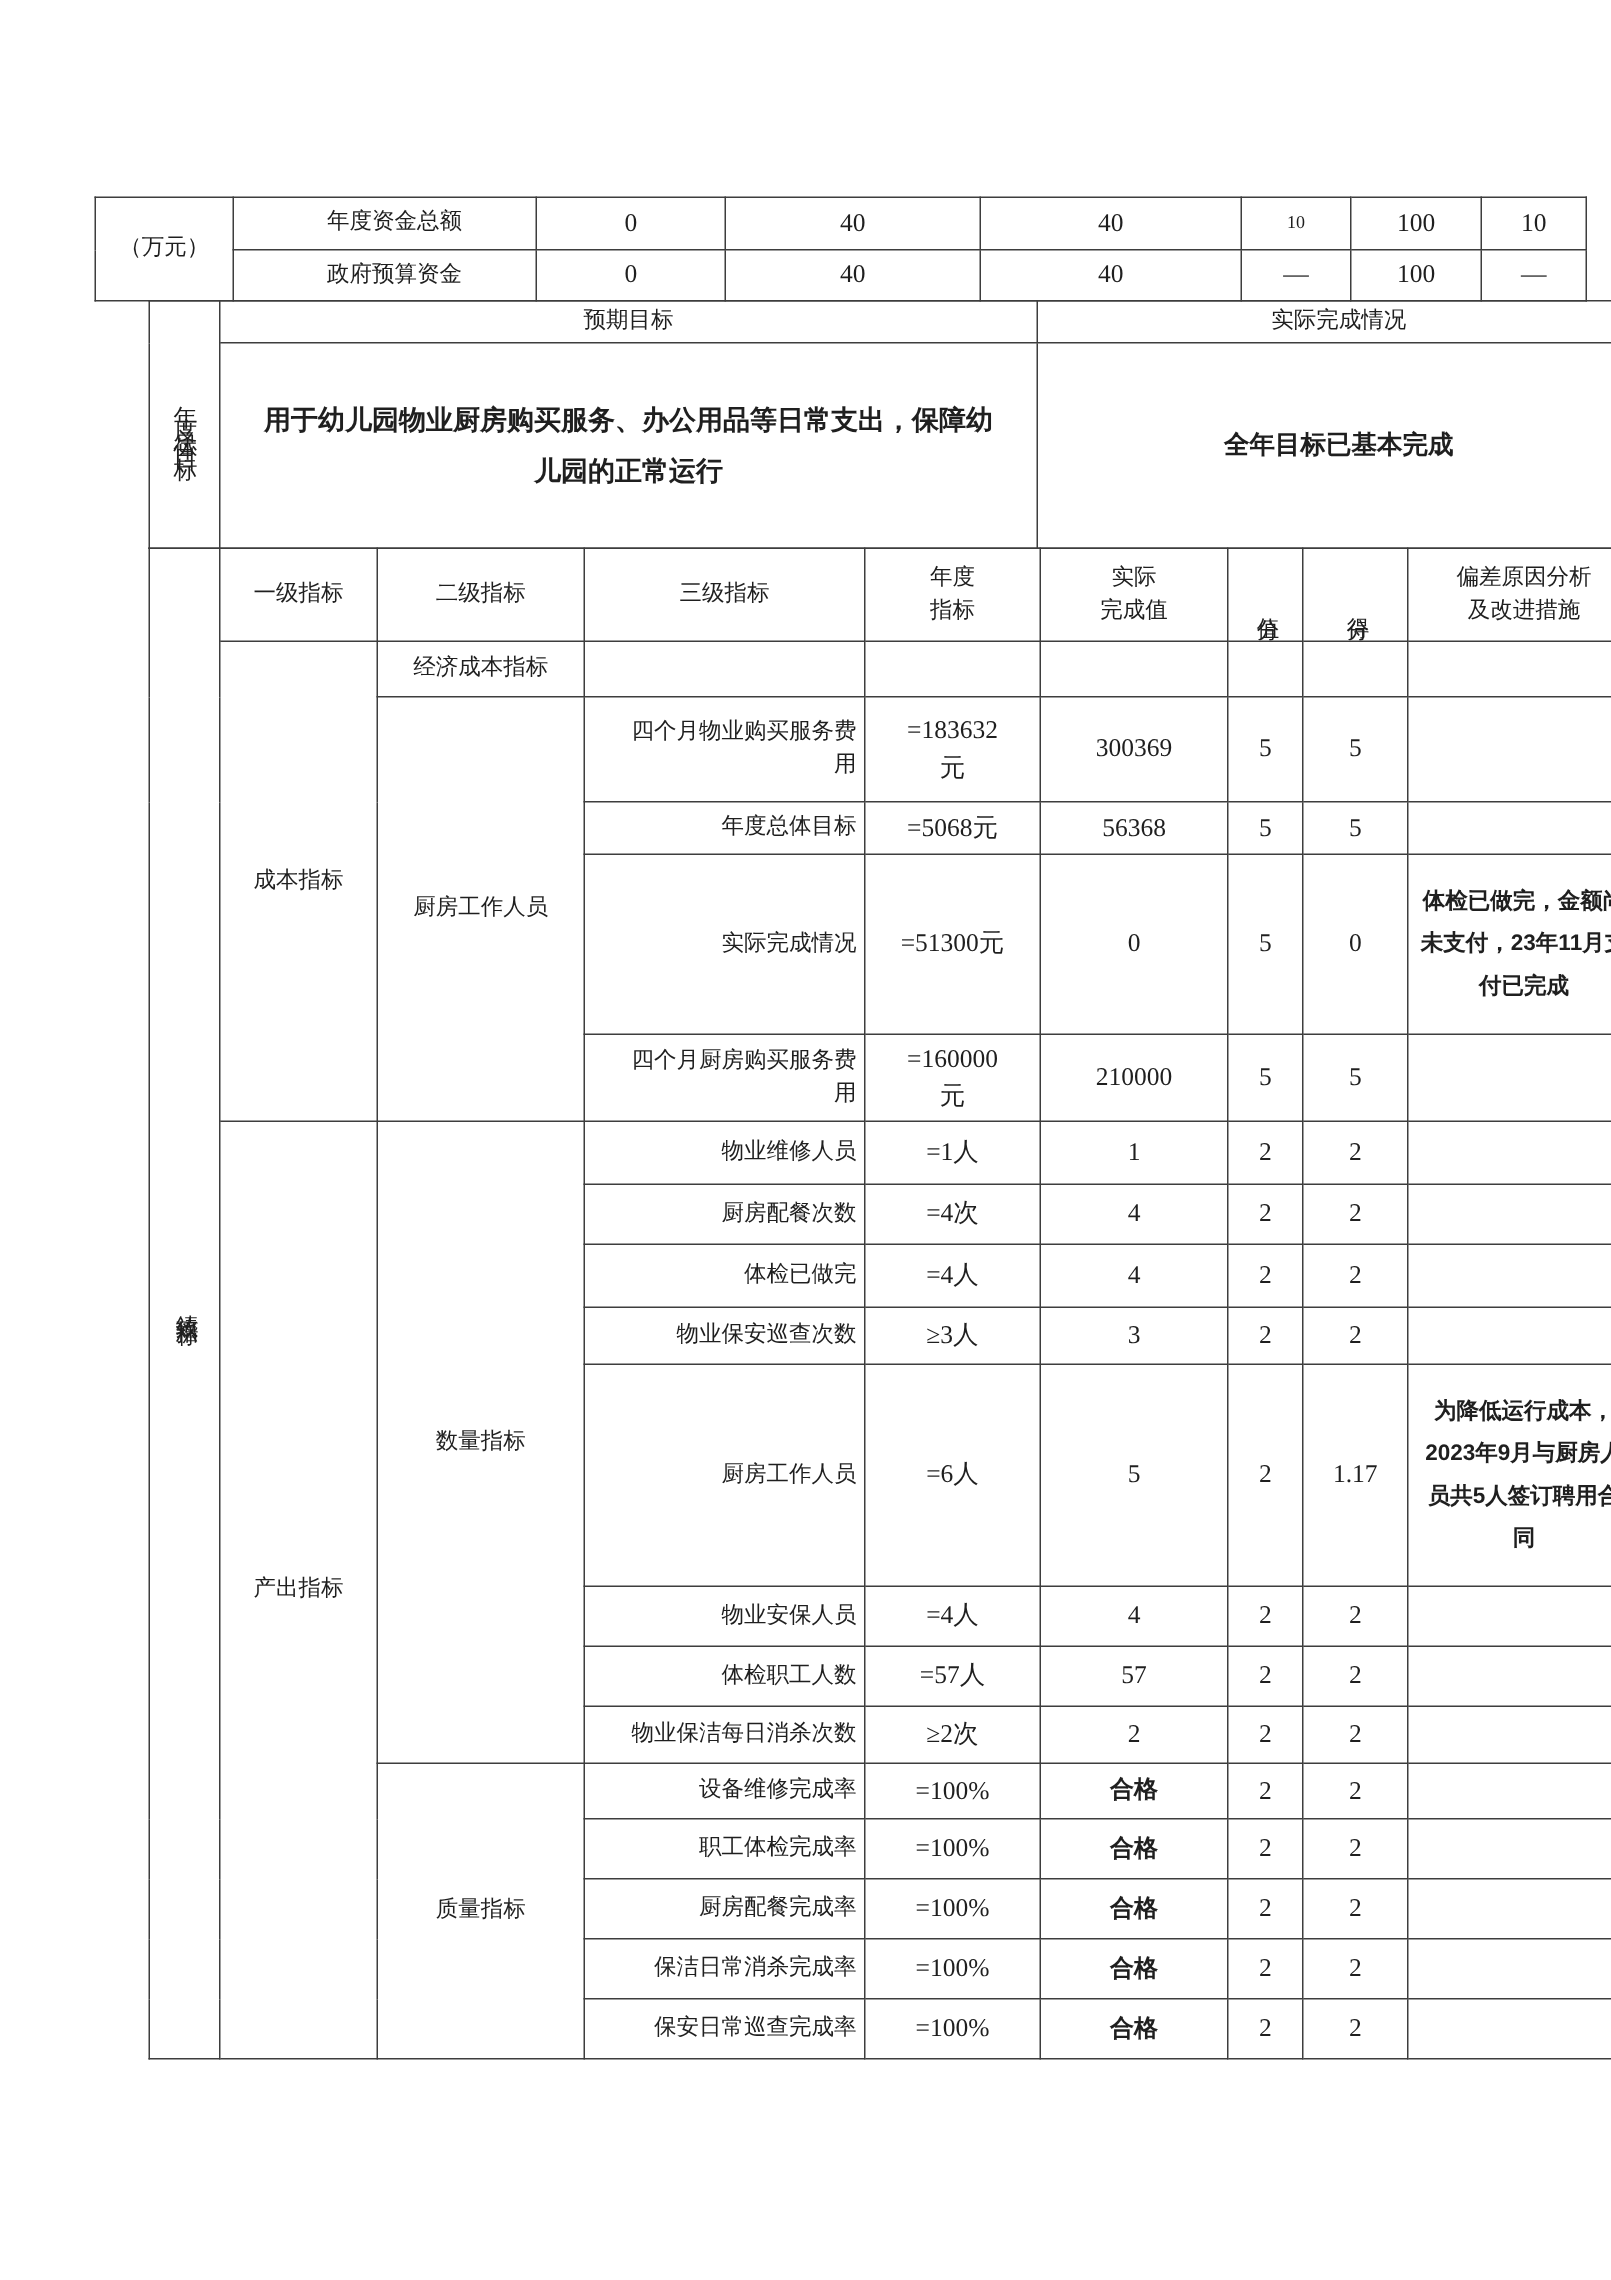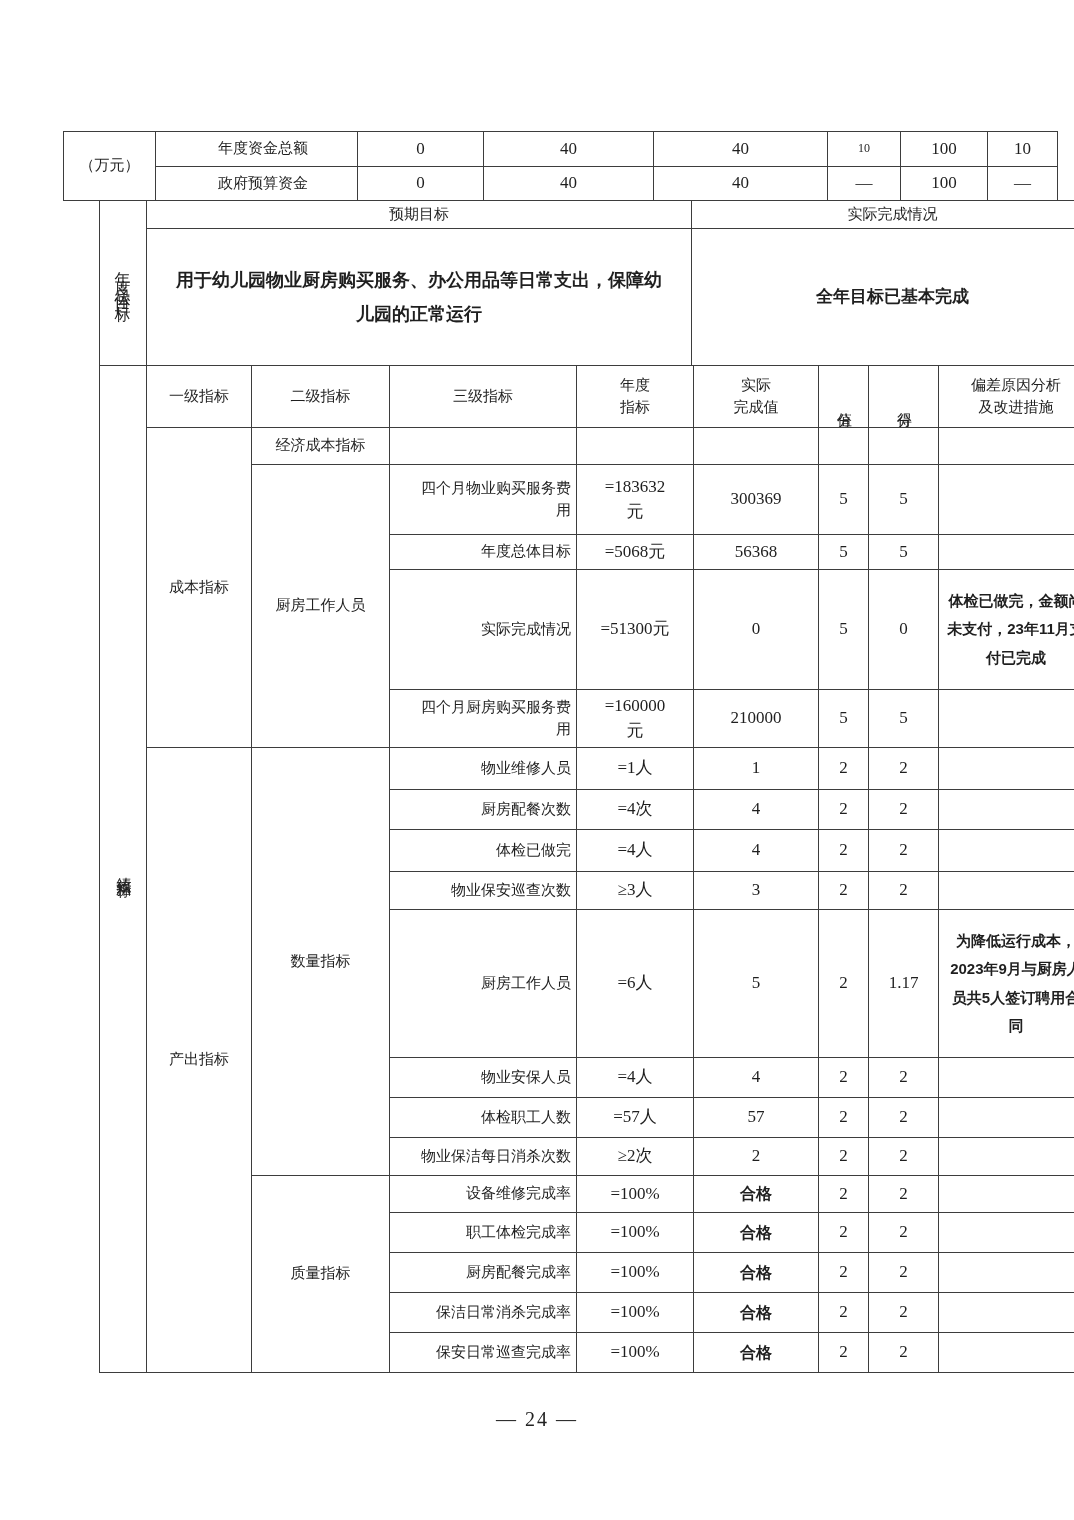--- a/index.html
+++ b/index.html
@@ -266,14 +266,13 @@
         <td class="num">=100%</td>
         <td class="hei">合格</td>
         <td class="num">2</td>
         <td class="num">2</td>
         <td></td>
       </tr>
     </tbody>
       </table>
   </div>
 
-  <div class="pagenum">— 24 —</div>
 </div>
 
 </body></html>

